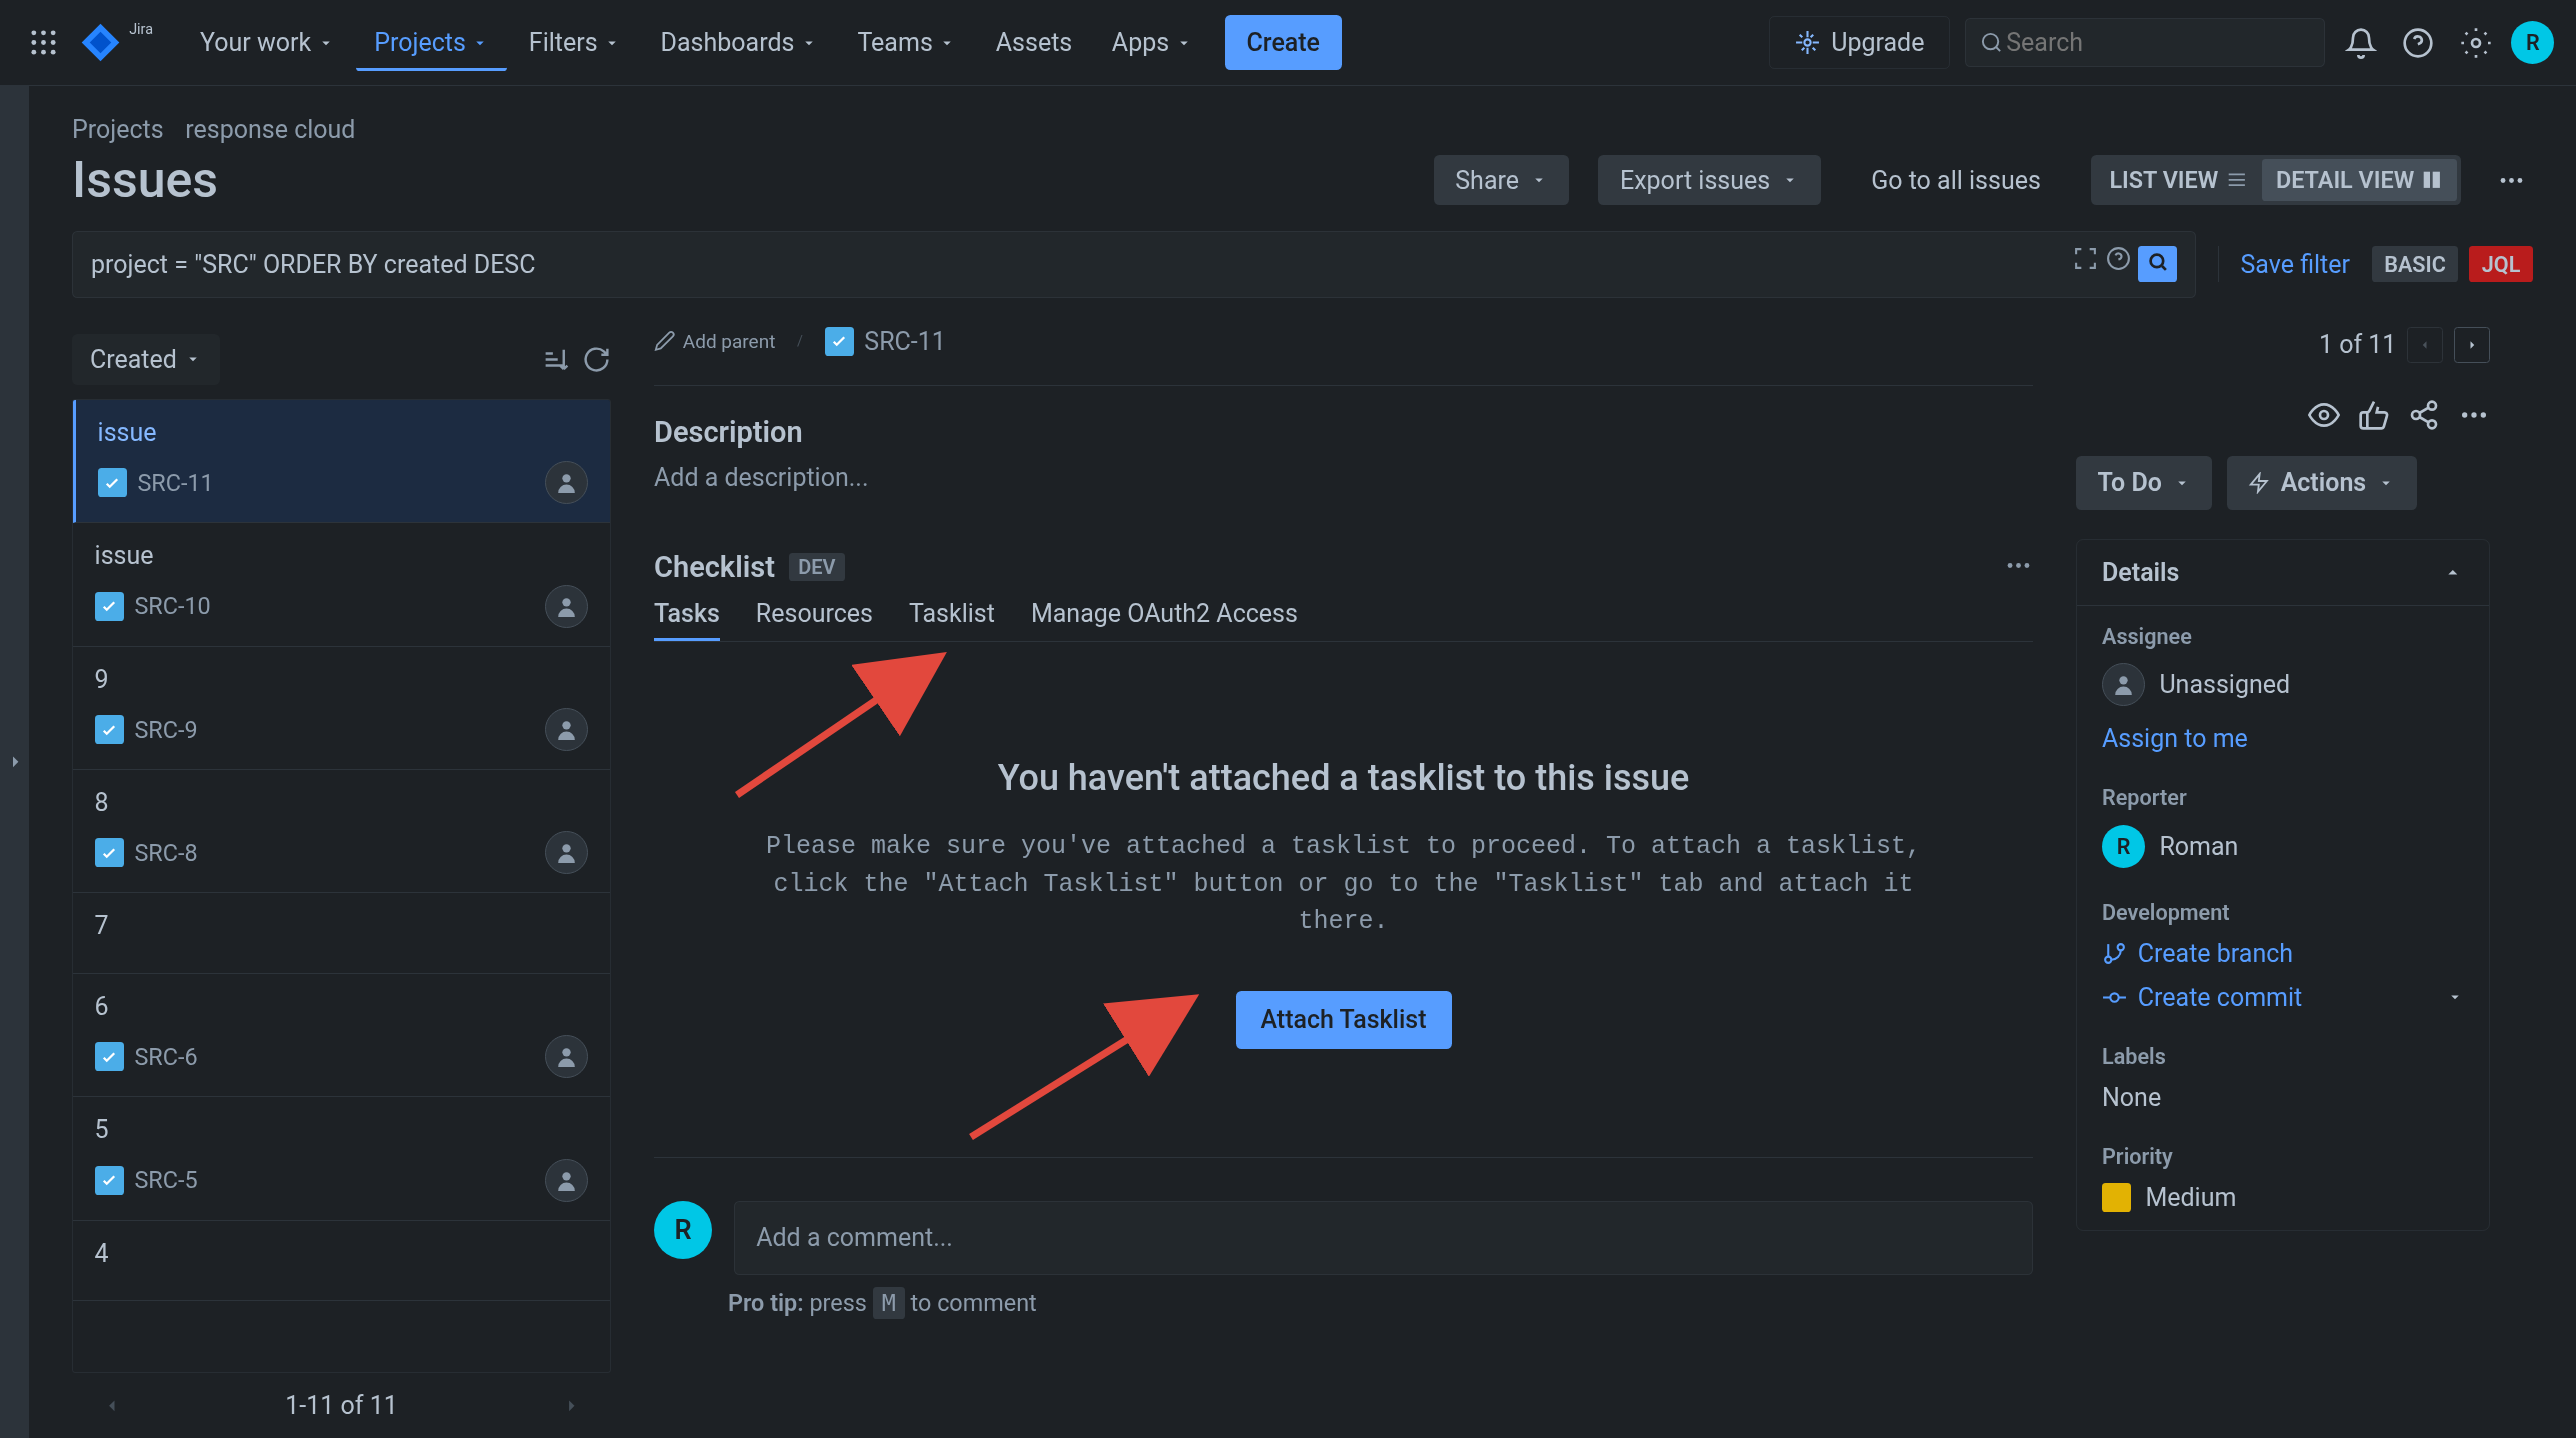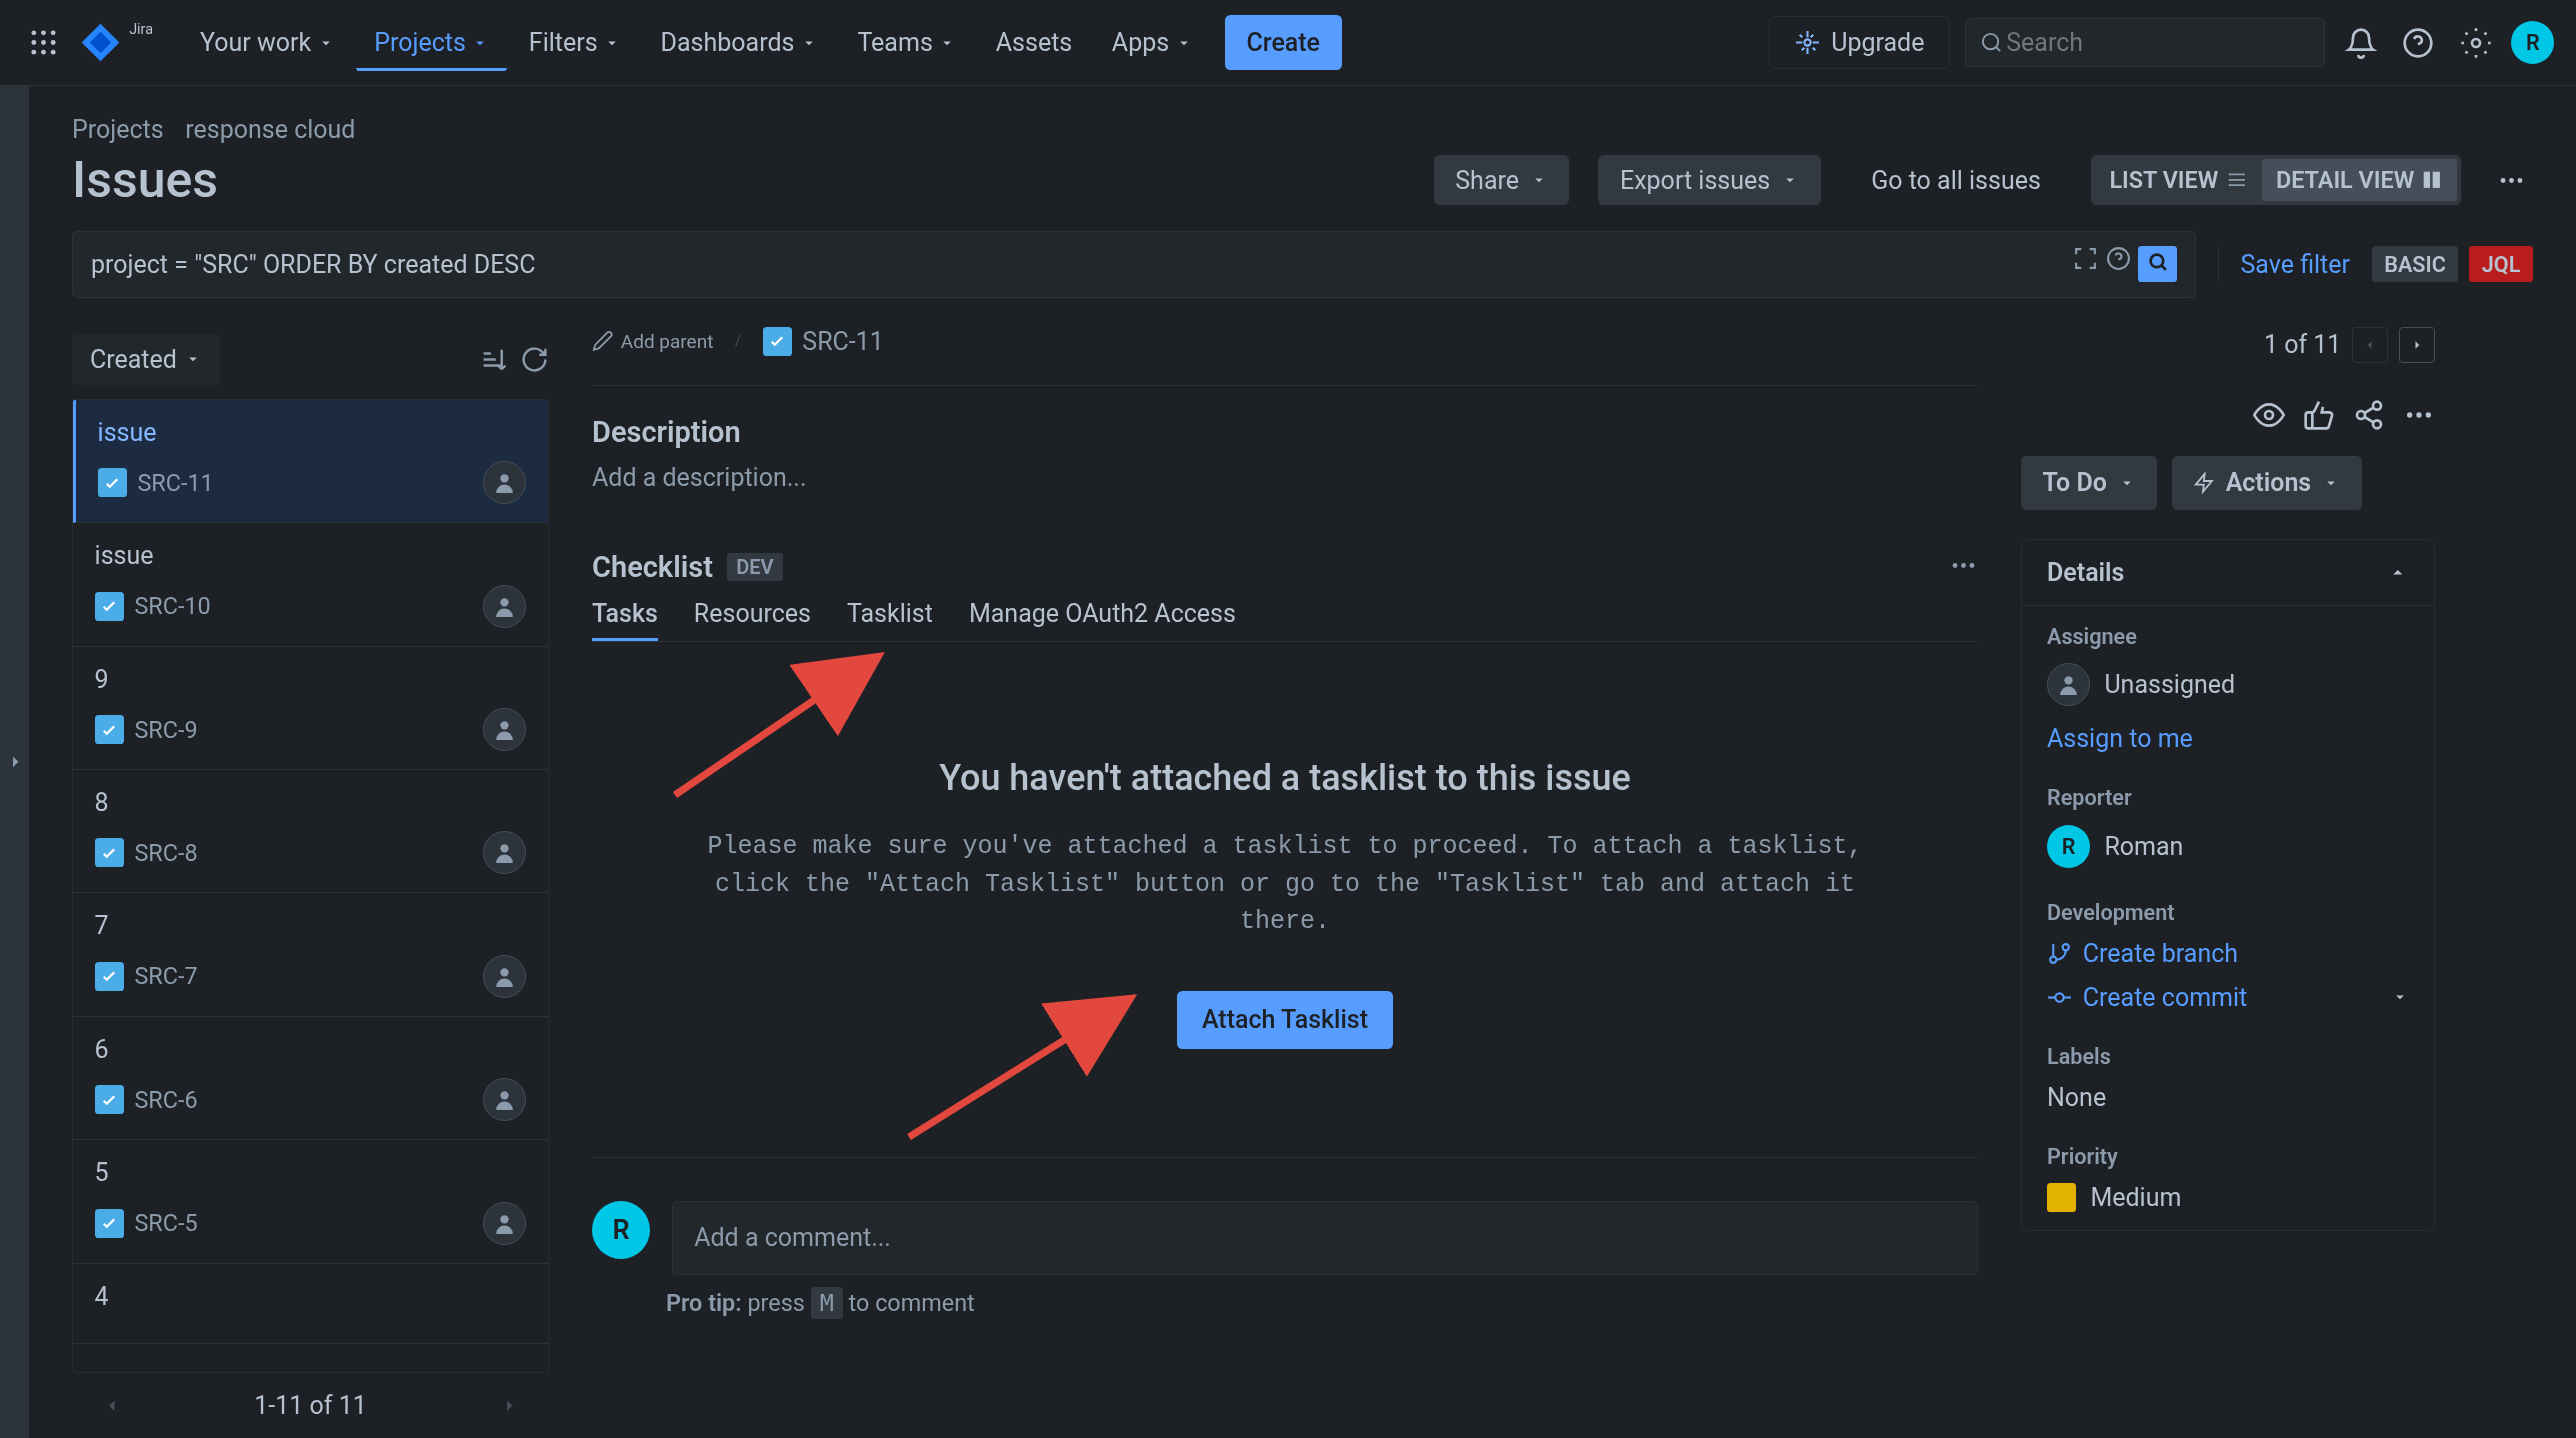--- a/index.html
+++ b/index.html
@@ -41,21 +41,21 @@
 .query-input { flex: 1; background: #22272b; border: 1.8px solid #a1bdd914; border-radius: 5.4px; padding: 14.4px 18px; font-family: monospace; font-size: 25px; color: #b6c2cf; display: flex; align-items: center; }
 .qi-search { margin-left: auto; display: flex; gap: 7.2px; }
 .qi-search-btn { background: #579dff; padding: 3.6px 9px; border-radius: 3.6px; }
 .save-filter { color: #579dff; font-size: 25px; }
 .basic-jql { display: flex; gap: 10.8px; align-items: center; }
 .bj-badge { background: #323940; padding: 5.4px 12.6px; border-radius: 3.6px; font-size: 21.6px; font-weight: 600; }
 
 .body-row { display: flex; gap: 0; flex: 1; overflow: hidden; }
 
 
-.issue-list { width: 477px; display: flex; flex-direction: column; }
+.issue-list { width: 539px; display: flex; flex-direction: column; }
 .il-header { display: flex; align-items: center; padding: 7.2px 0 14.4px 0; }
 .il-sort { display: flex; align-items: center; gap: 7.2px; padding: 10.8px 18px; background: #22272b; border-radius: 5.4px; font-size: 25px; }
 .il-icons { margin-left: auto; display: flex; gap: 10.8px; }
 .il-cards { flex: 1; overflow-y: auto; border: 1.8px solid #a1bdd914; border-radius: 3px; }
 .il-card { padding: 18px 21.6px; border-bottom: 1.8px solid #2c333a; }
 .il-card.selected { background: #1c2b41; border-left: 3.6px solid #579dff; }
 .il-card-title { font-size: 25px; color: #b6c2cf; margin-bottom: 14.4px; }
 .il-card-title.sel { color: #85b8ff; }
 .il-card-meta { display: flex; align-items: center; gap: 10.8px; }
 .task-icon { width: 29px; height: 29px; background: #4bade8; border-radius: 3.6px; display: flex; align-items: center; justify-content: center; }
@@ -381,34 +381,20 @@
                 <div class="il-unassigned">
                   <svg width="25" height="25" viewBox="0 0 24 24" fill="#8c9bab">
                     <circle cx="12" cy="8" r="4"></circle>
                     <path d="M4 22a8 8 0 0 1 16 0z"></path>
                   </svg>
                 </div>
               </div>
           </div>
           <div class="il-card">
             <div class="il-card-title">7</div>
-            <div class="il-card-meta">
-                <div class="task-icon">
-                  <svg width="18" height="18" viewBox="0 0 24 24" fill="none" stroke="#fff" stroke-width="3">
-                    <path d="M5 13l4 4L19 7"></path>
-                  </svg>
-                </div>
-                <span class="il-card-key">SRC-7</span>
-                <div class="il-unassigned">
-                  <svg width="25" height="25" viewBox="0 0 24 24" fill="#8c9bab">
-                    <circle cx="12" cy="8" r="4"></circle>
-                    <path d="M4 22a8 8 0 0 1 16 0z"></path>
-                  </svg>
-                </div>
-              </div>
           </div>
           <div class="il-card">
             <div class="il-card-title">6</div>
             <div class="il-card-meta">
                 <div class="task-icon">
                   <svg width="18" height="18" viewBox="0 0 24 24" fill="none" stroke="#fff" stroke-width="3">
                     <path d="M5 13l4 4L19 7"></path>
                   </svg>
                 </div>
                 <span class="il-card-key">SRC-6</span>

